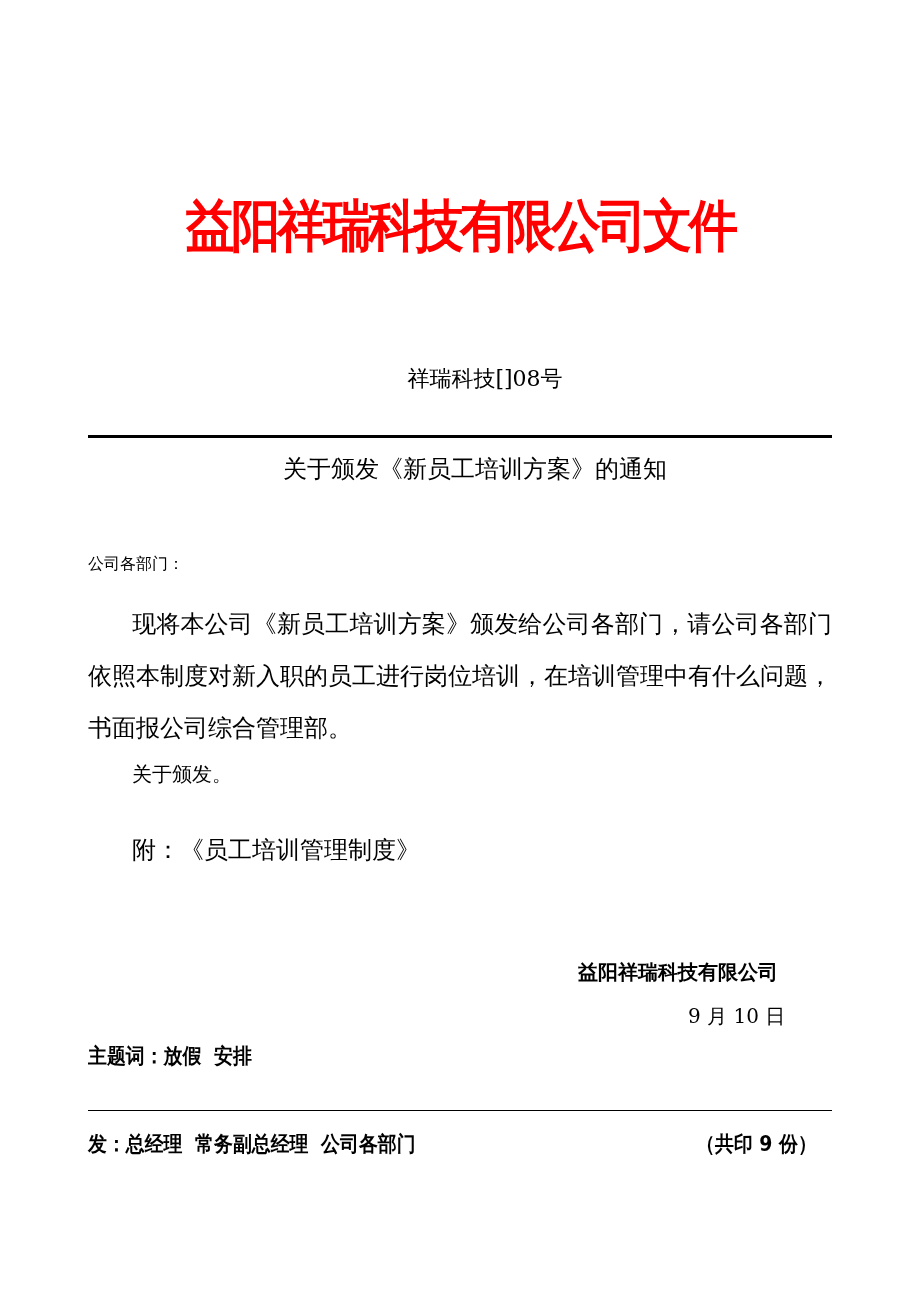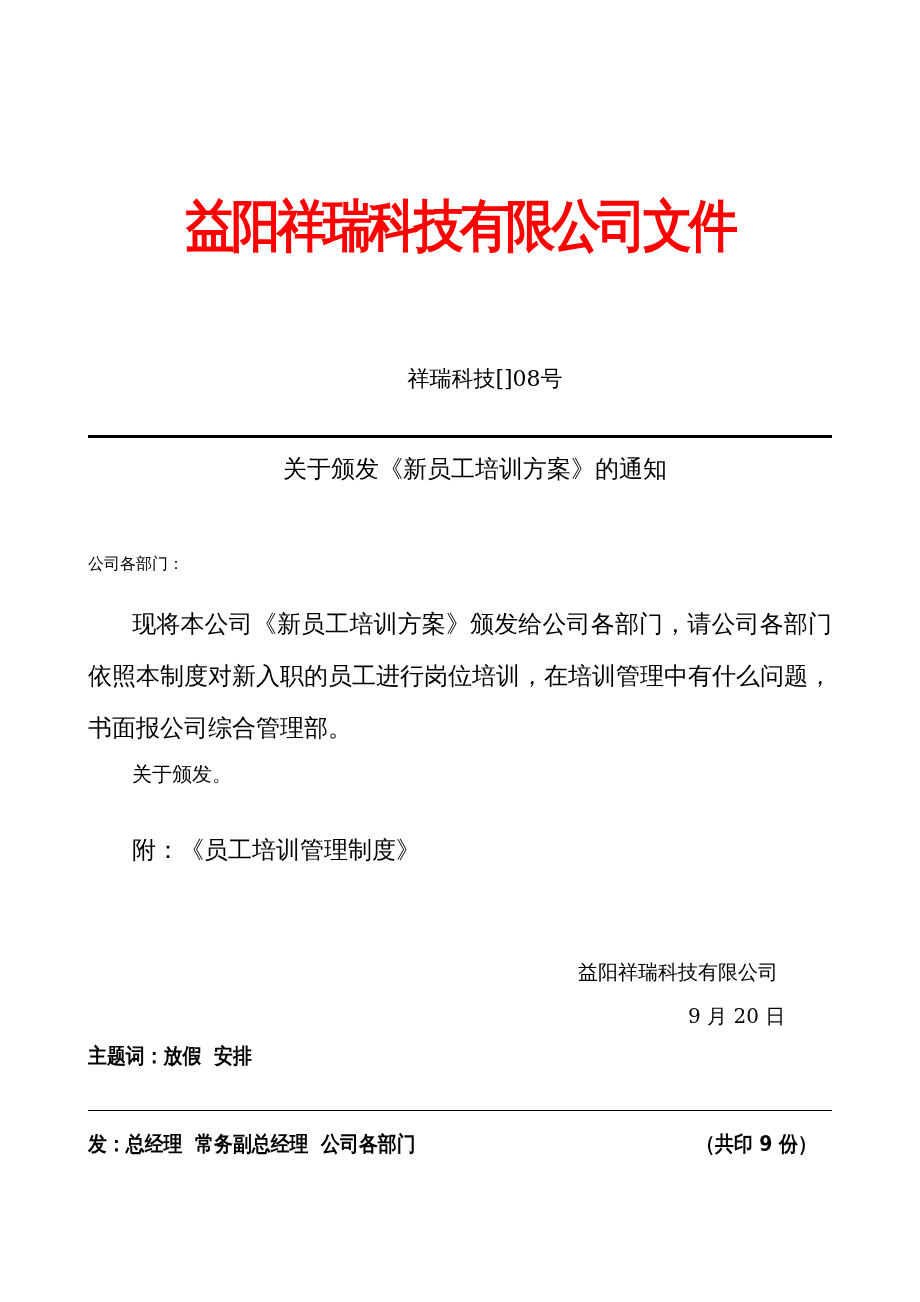--- a/index.html
+++ b/index.html
@@ -82,20 +82,21 @@
       top: 816px;
       font-size: 24px;
       line-height: 28px;
       margin-top: 20px;
     }
     .signer {
       left: 578px;
       top: 958px;
       font-size: 20px;
       line-height: 28px;
+      font-weight: bold;
     }
     .date {
       left: 688px;
       top: 1002px;
       font-size: 20px;
       line-height: 28px;
     }
     .keywords {
       left: 88px;
       top: 1040px;
@@ -150,21 +151,21 @@
 <div class="abs salutation">公司各部门：</div>
 
 <div class="abs body-text"><span class="indent"></span><span>现将本公司《新员工培训方案》颁发给公司各部门，请公司各部门依照本制度对新入职的员工进行岗位培训，在培训管理中有什么问题，书面报公司综合管理部。</span></div>
 
 <div class="abs closing">关于颁发。</div>
 
 <div class="abs attachment">附：《员工培训管理制度》</div>
 
 <div class="abs signer">益阳祥瑞科技有限公司</div>
 
-<div class="abs date">9 月 20 日</div>
+<div class="abs date">9 月 10 日</div>
 
 <div class="abs keywords"><span>主题词：</span><span>放假</span><span class="gap"></span><span>安排</span></div>
 
 <div class="abs rule-thin"></div>
 
 <div class="abs distribution"><span>发：</span><span>总经理</span><span class="gap"></span><span>常务副总经理</span><span class="gap"></span><span>公司各部门</span></div>
 
 <div class="abs copies">（共印 9 份）</div>
 
 </body></html>

